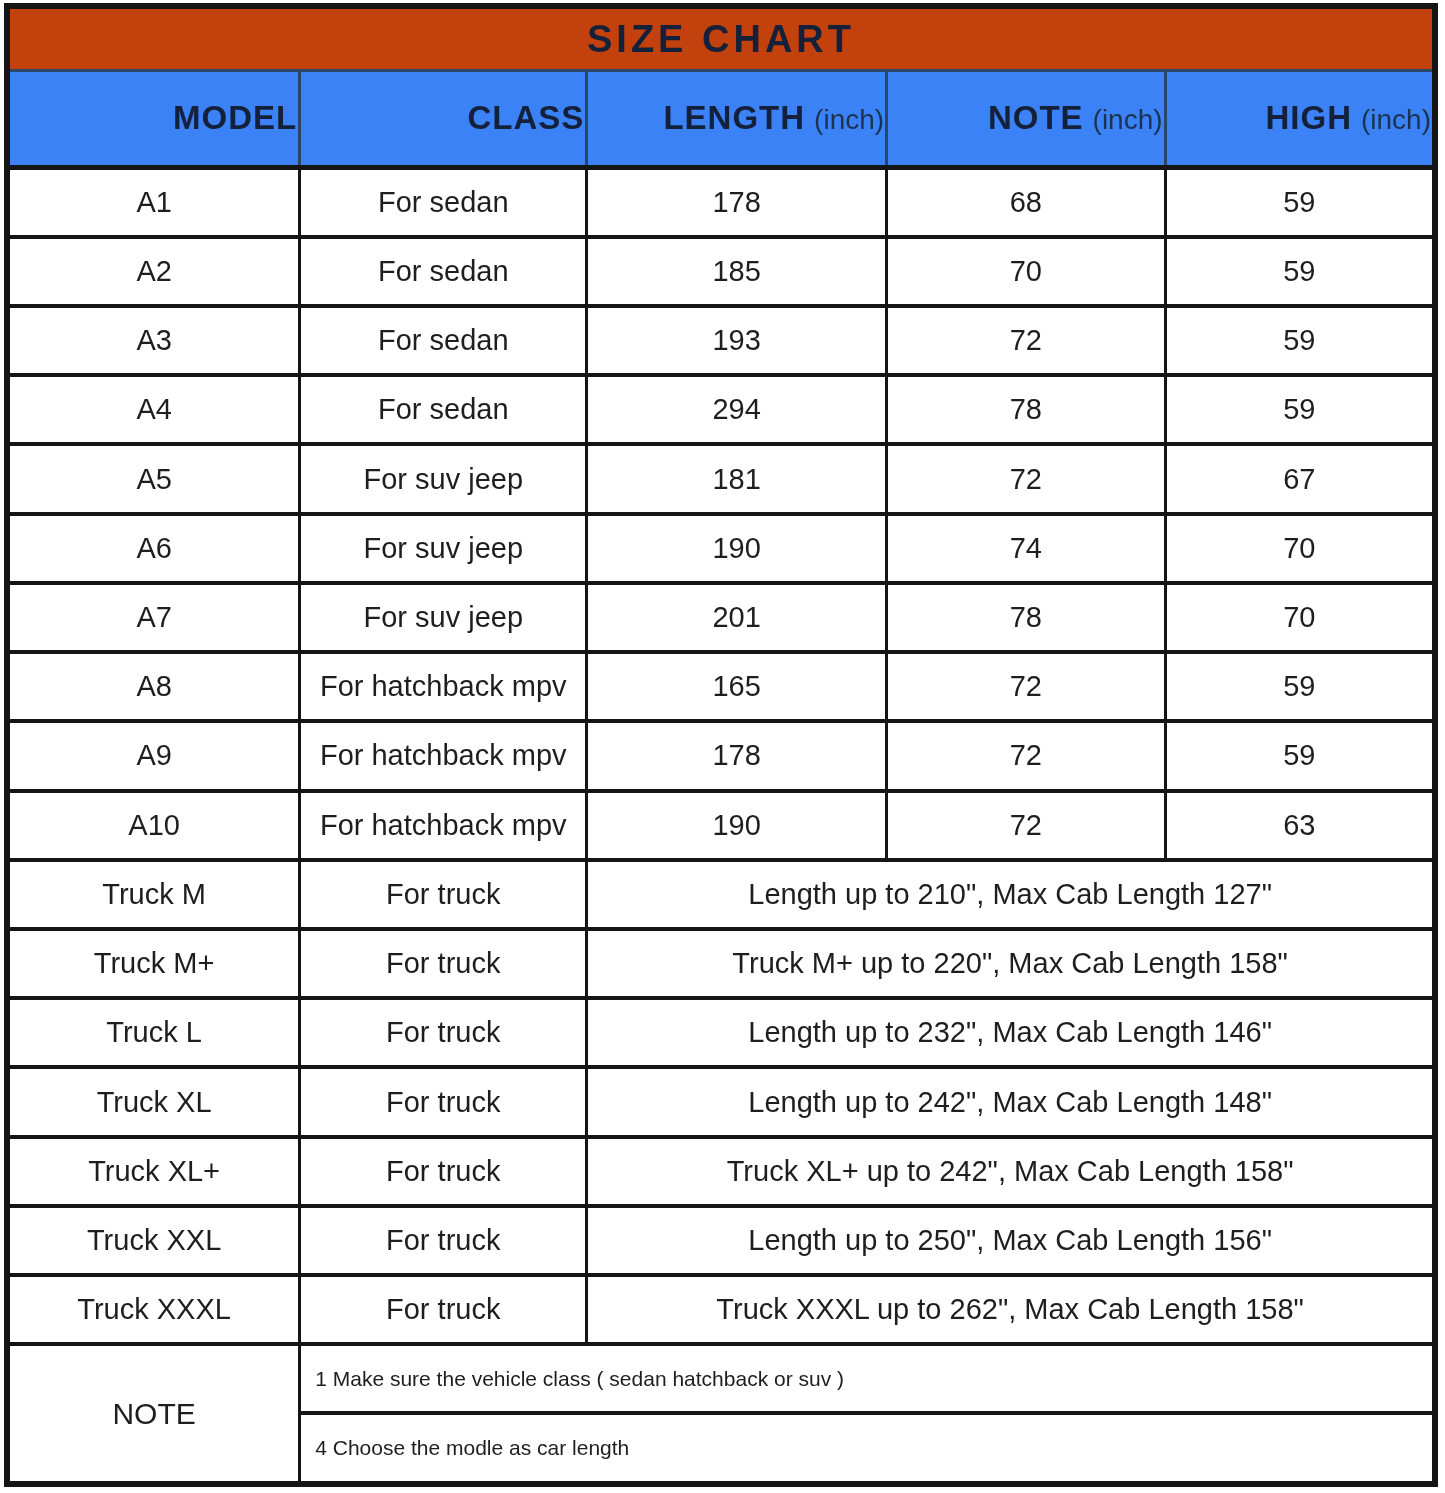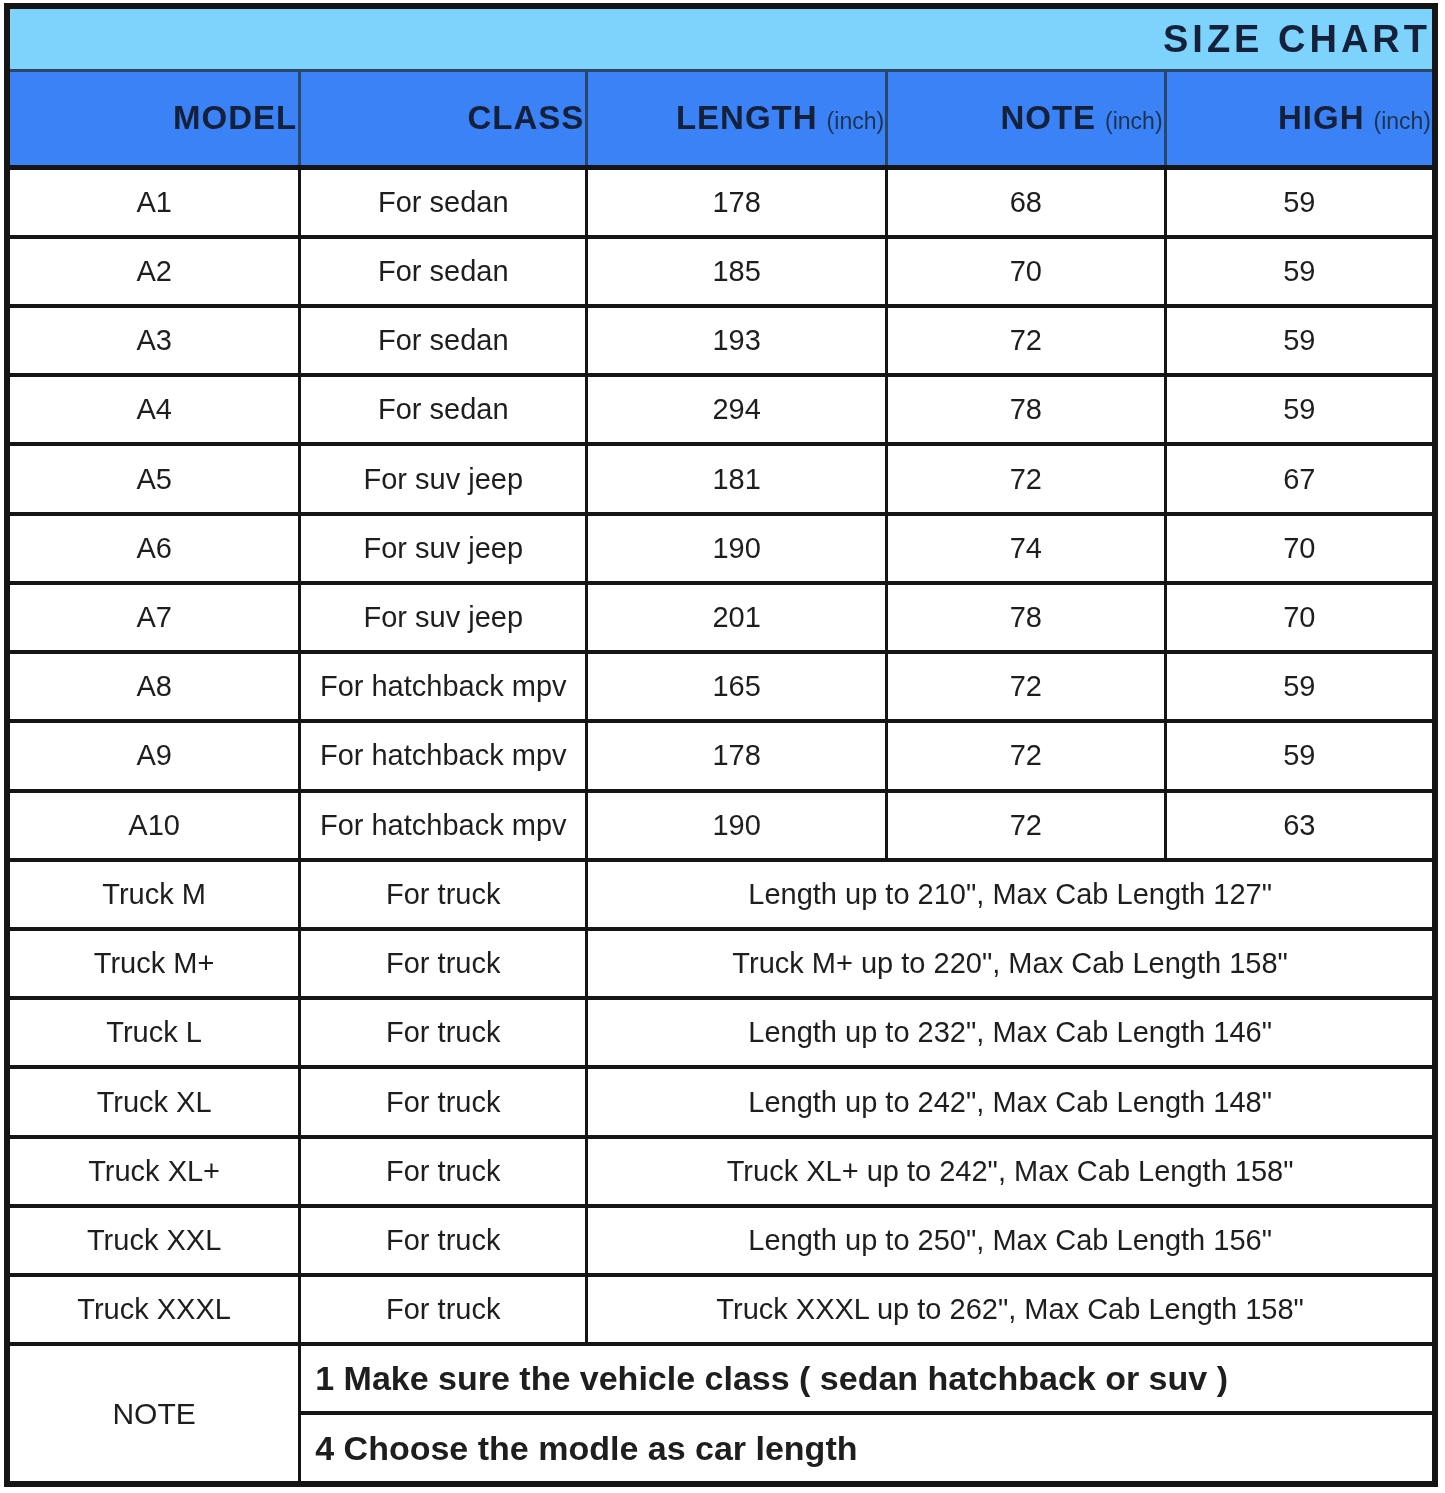--- a/index.html
+++ b/index.html
@@ -25,48 +25,48 @@
   }
   col.c-model  { width: 20.5%; }
   col.c-class  { width: 20.1%; }
   col.c-length { width: 21.0%; }
   col.c-wide   { width: 19.5%; }
   col.c-high   { width: 18.9%; }
 
   
   tr.title-row td {
     height: 58px;
-    background: #7dd3fc;
+    background: #c2410c;
     border-bottom: 3px solid #2a4668;
     color: #15213a;
     font-size: 38px;
     font-weight: 700;
     letter-spacing: 4px;
-    text-align: right;
+    text-align: center;
     vertical-align: middle;
   }
 
   
   tr.header-row th {
     height: 90px;
     background: #3b82f6;
     border-left: 3px solid #2a4668;
     border-right: 3px solid #2a4668;
     border-top: 3px solid #2a4668;
     border-bottom: 5px solid #151515;
     color: #15213a;
     font-size: 33px;
     font-weight: 700;
     letter-spacing: 1px;
     text-align: right;
     vertical-align: middle;
   }
   tr.header-row th .unit {
     font-weight: 400;
-    font-size: 23px;
+    font-size: 28px;
     letter-spacing: 0;
     color: #1b3350;
     margin-left: 9px;
   }
   tr.header-row th .unit:empty { margin-left: 0; }
 
   
   td.cell {
     border: 3px solid #151515;
     border-top-width: 4px;
@@ -76,22 +76,21 @@
     vertical-align: middle;
     color: #1e1e1e;
     font-size: 29px;
     background: #ffffff;
   }
   td.cell.spec { font-size: 29px; }
   td.cell.note-label { font-size: 30px; }
   td.cell.note-line {
     text-align: left;
     padding-left: 14px;
-    font-size: 34px;
-    font-weight: bold;
+    font-size: 21px;
   }
 </style>
 </head>
 <body>
 
 <div class="page">
   <table class="size-chart">
     <colgroup>
       <col class="c-model">
         <col class="c-class">

